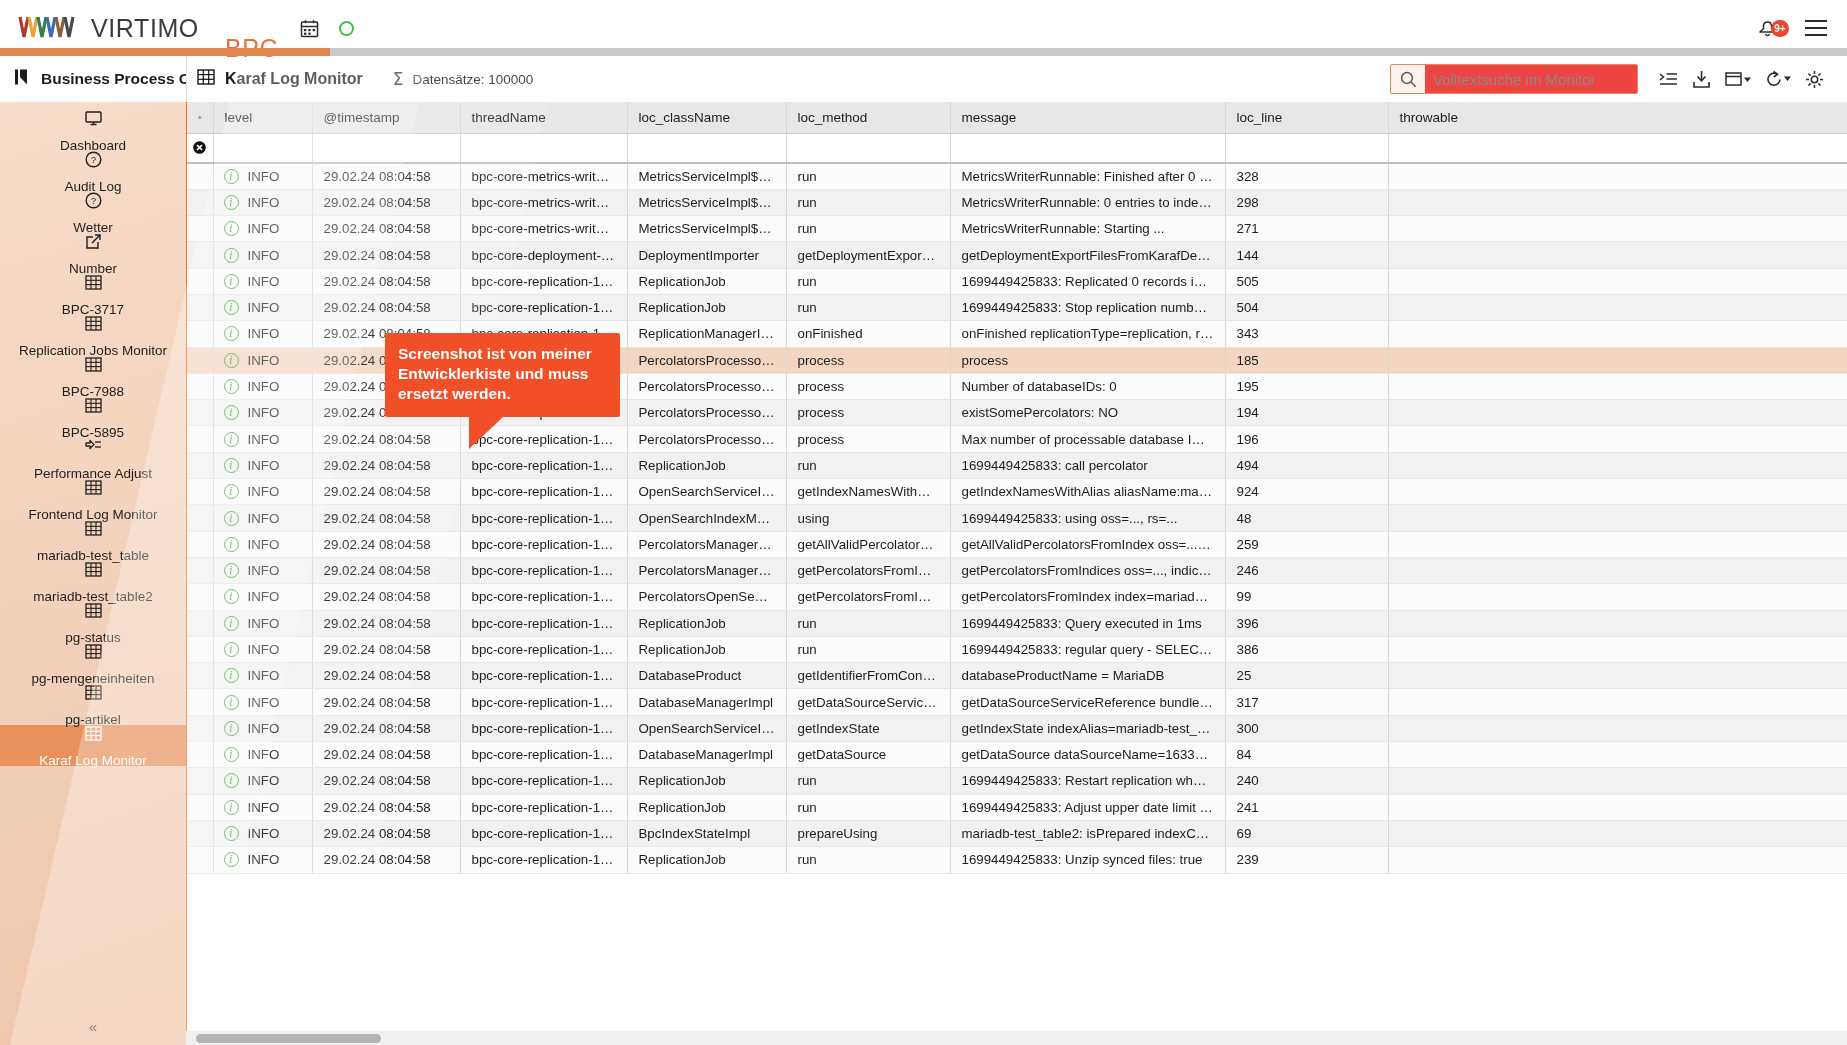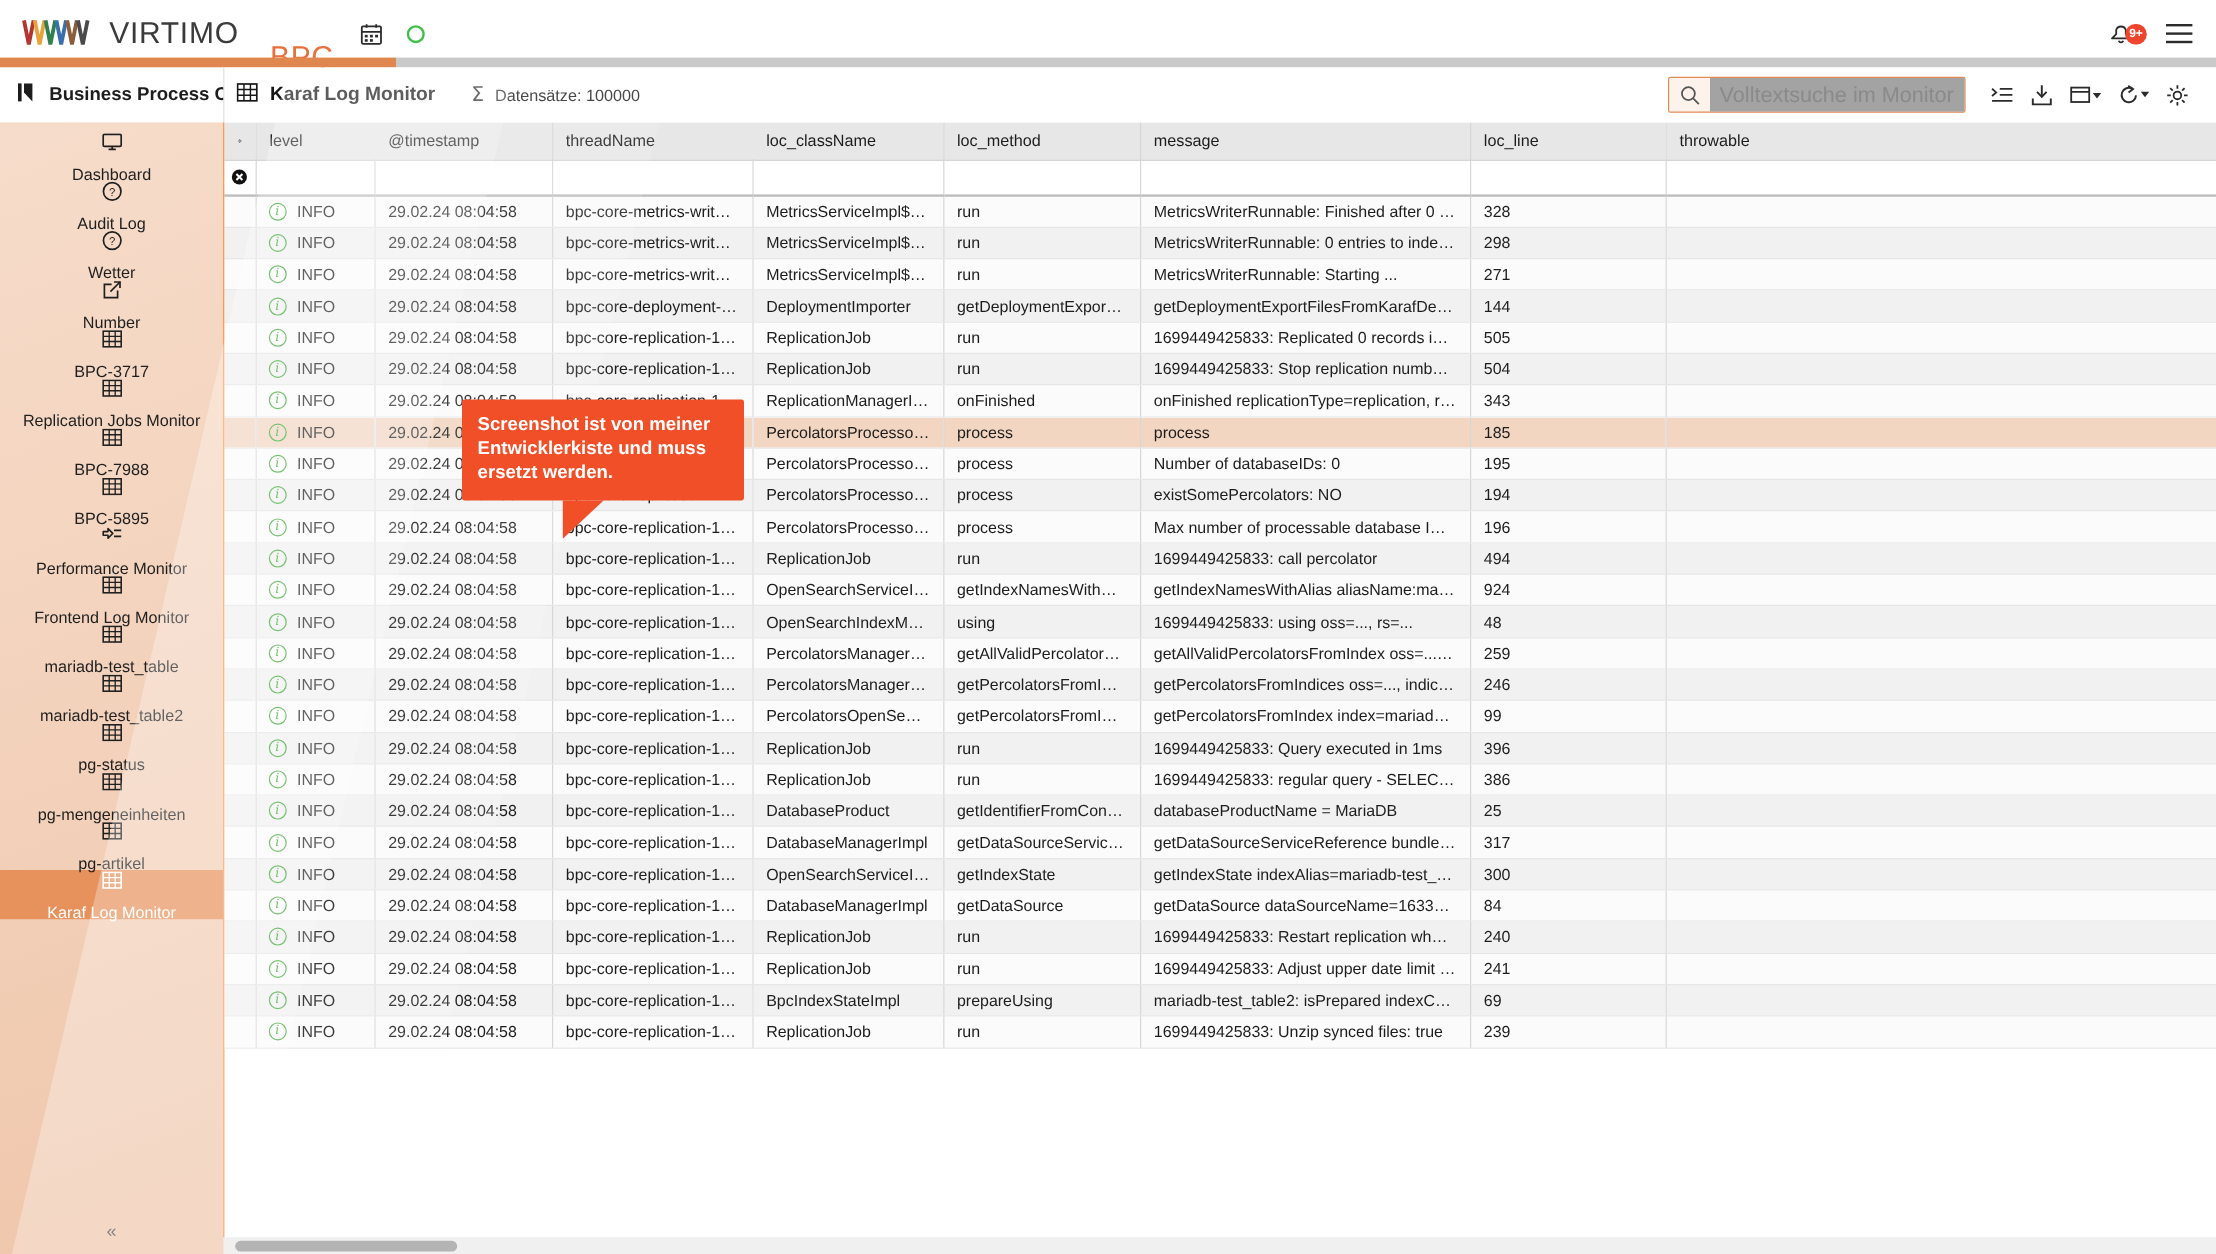--- a/index.html
+++ b/index.html
@@ -108,22 +108,22 @@
   }
   .sigma { font-size: 17px; color: #2b2b2b; font-family: "DejaVu Sans", sans-serif; }
   .mh-right { margin-left: auto; display: flex; align-items: center; gap: 0; }
   .search-box {
     display: flex; align-items: center; height: 30px;
     background: #fdf3ec; border: 1px solid #e08b56; border-radius: 2px;
     margin-right: 14px;
   }
   .search-ico { width: 34px; display:flex; align-items:center; justify-content:center; }
   .search-input {
-    width: 212px; height: 28px; border: none; outline: none; background: #a3a3a3;
-    font-size: 18px; color: #3a3a3a; padding: 0 8px;
+    width: 212px; height: 28px; border: none; outline: none; background: #ef4444;
+    font-size: 15px; color: #3a3a3a; padding: 0 8px;
     font-family: "Liberation Sans", sans-serif;
   }
   .search-input::placeholder { color: #8a8a8a; }
   .tool-btn {
     width: 33px; height: 30px; display: flex; align-items: center;
     justify-content: center; cursor: pointer; color: #2b2b2b;
   }
   .tool-btn.wide { width: 40px; }
 
   
@@ -363,21 +363,21 @@
       </div>
 
       <div class="nav-item">
         <span class="nav-ico">
           <svg width="17" height="15" viewBox="0 0 17 15">
               <path d="M1,4 L5,4 L5,1.5 L9,5.5 L5,9.5 L5,7 L1,7 Z" fill="none" stroke="#1f1f1f" stroke-width="1.3" stroke-linejoin="round"></path>
               <line x1="10" y1="3" x2="16" y2="3" stroke="#1f1f1f" stroke-width="1.3"></line>
               <line x1="10" y1="8" x2="16" y2="8" stroke="#1f1f1f" stroke-width="1.3"></line>
             </svg>
         </span>
-        <span>Performance Monitor</span>
+        <span>Performance Adjust</span>
       </div>
 
       <div class="nav-item">
         <span class="nav-ico">
           <svg width="17" height="15" viewBox="0 0 17 15">
               <rect x="1" y="1" width="15" height="13" fill="none" stroke="#1f1f1f" stroke-width="1.3"></rect>
               <line x1="1" y1="5.3" x2="16" y2="5.3" stroke="#1f1f1f" stroke-width="1.1"></line>
               <line x1="1" y1="9.6" x2="16" y2="9.6" stroke="#1f1f1f" stroke-width="1.1"></line>
               <line x1="6" y1="1" x2="6" y2="14" stroke="#1f1f1f" stroke-width="1.1"></line>
               <line x1="11" y1="1" x2="11" y2="14" stroke="#1f1f1f" stroke-width="1.1"></line>

